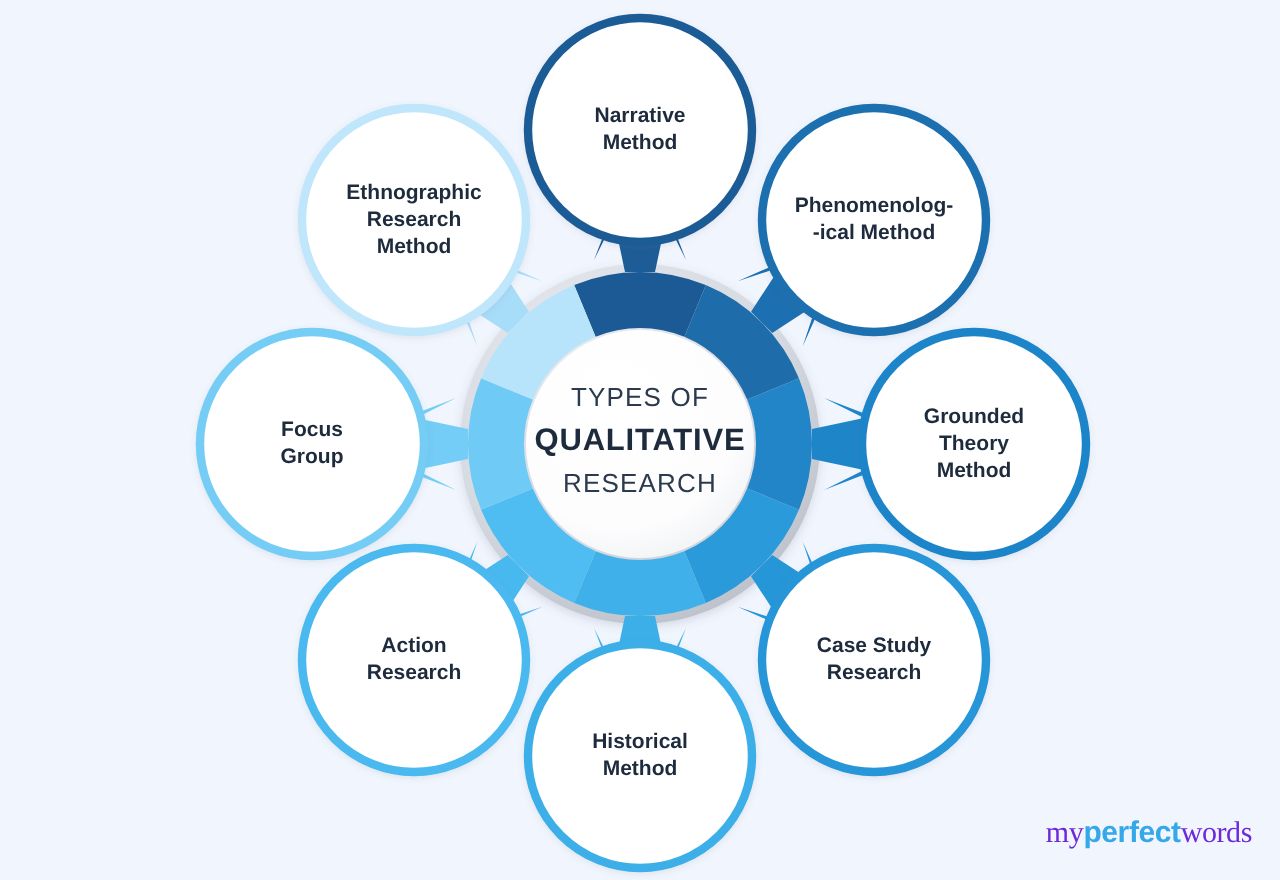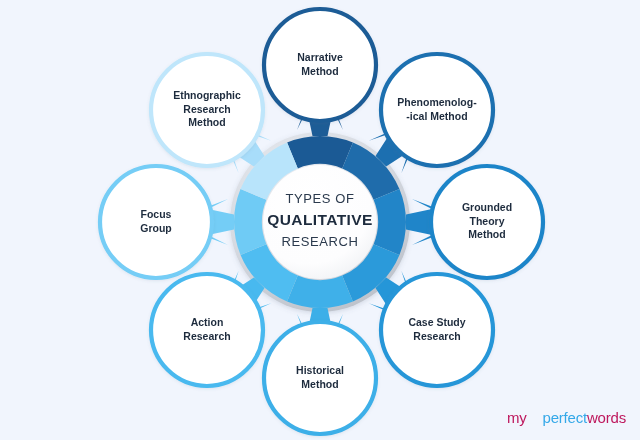--- a/index.html
+++ b/index.html
@@ -53,27 +53,27 @@
     position: absolute;
     right: 14px;
     bottom: 14px;
     font-family: "Liberation Sans", sans-serif;
     font-size: 15px;
     letter-spacing: -0.2px;
     white-space: nowrap;
     user-select: none;
   }
   #brand-logo .lg-my, #brand-logo .lg-words {
-    color: #be185d;
+    color: #6d28d9;
     font-weight: normal;
+    font-family: Liberation Serif, serif;
   }
   #brand-logo .lg-perfect {
     color: #34a8e8;
-    font-weight: normal;
-    margin-left: 16px;
+    font-weight: bold;
   }
 </style>
 </head>
 <body>
 
 <div id="diagram-root">
   <svg class="canvas" viewBox="0 0 640 440">
     <defs>
       <radialGradient id="hubInnerGrad" cx="40%" cy="32%" r="78%">
         <stop offset="0%" stop-color="#ffffff"></stop>

